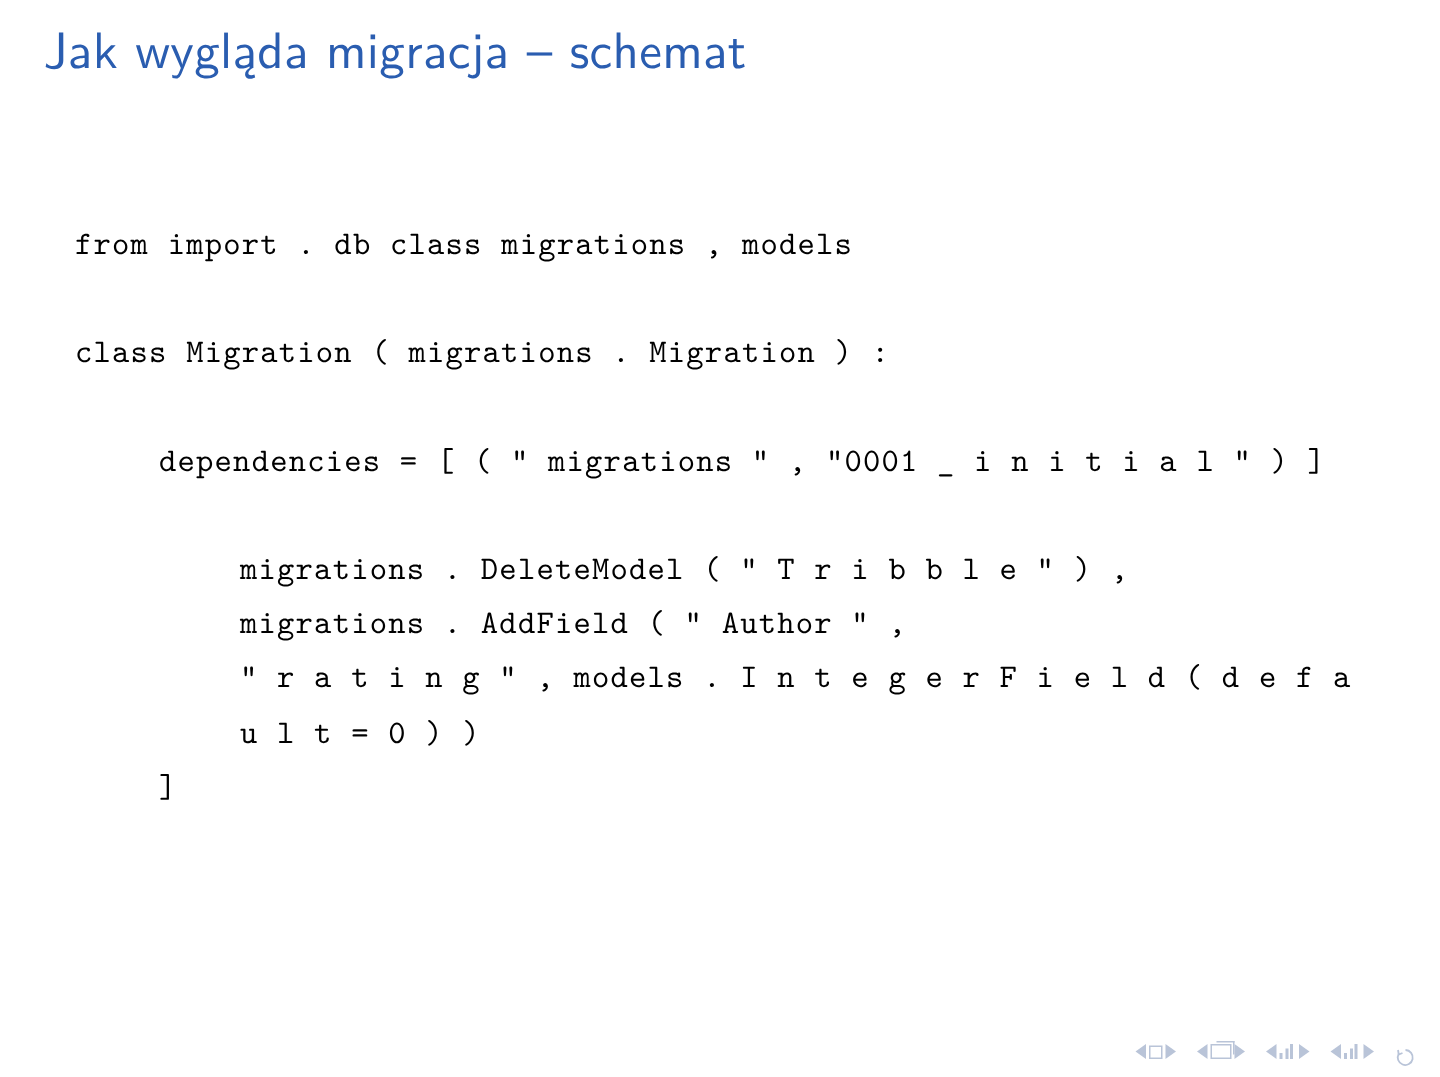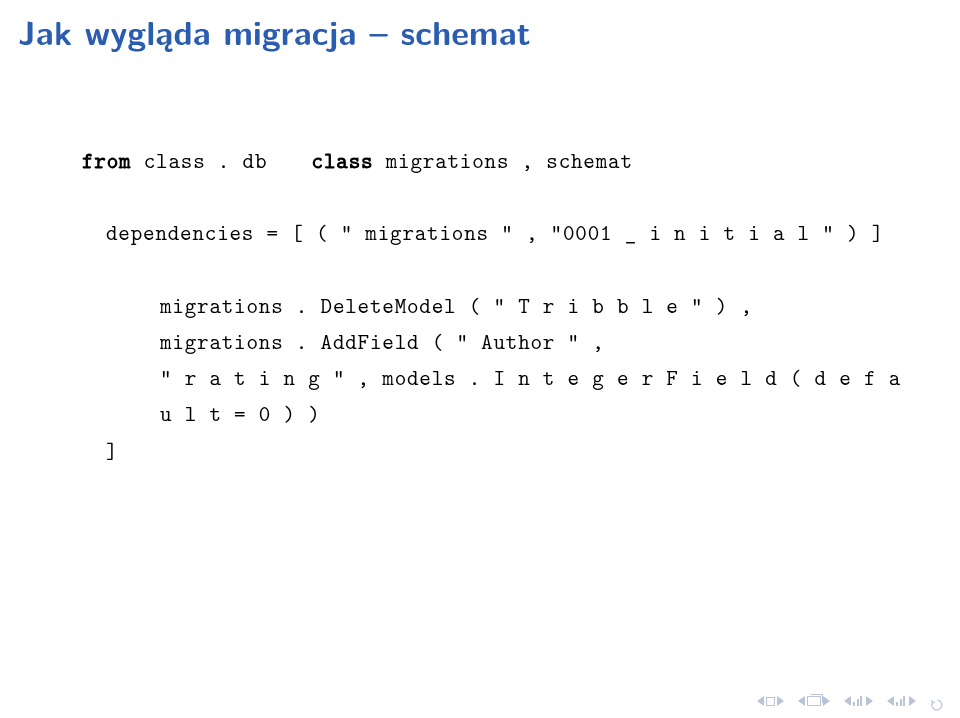--- a/index.html
+++ b/index.html
@@ -11,35 +11,34 @@
       width: 960px;
       height: 718px;
       background: #ffffff;
       font-family: "Latin Modern Sans", "Computer Modern Sans", Helvetica, Arial, sans-serif;
       position: relative;
       overflow: hidden;
     }
     .title {
       color: #2a5db0;
       font-size: 34px;
-      font-weight: 700;
-      padding: 6px 14px 0 18px;
+      font-weight: 400;
+      padding: 6px 14px 0 29px;
       letter-spacing: 0.2px;
     }
     .content {
       padding: 88px 50px 0 50px;
       font-family: "Latin Modern Mono", "Courier New", monospace;
       font-size: 22px;
       color: #000;
       line-height: 1.65;
       letter-spacing: 0.8px;
     }
     .kw {
-      font-weight: bold;
-      margin-left: 32px;
+      font-weight: normal;
     }
     .block {
       margin-bottom: 36px;
     }
     .indent1 {
       padding-left: 56px;
     }
     .indent2 {
       padding-left: 110px;
     }
@@ -114,23 +113,26 @@
       height: 14px;
     }
   </style>
 </head>
 <body>
 
 <div class="title">Jak wygląda migracja – schemat</div>
 
 <div class="content">
   <div class="block">
-    <span class="kw">from</span><span> class . db </span><span class="kw">class</span><span> migrations , schemat</span>
+    <span class="kw">from</span><span> import . db </span><span class="kw">class</span><span> migrations , models</span>
   </div>
 
+  <div class="block">
+    <span class="kw">class</span><span> Migration ( migrations . Migration ) :</span>
+  </div>
 
   <div class="block indent1">dependencies = [ ( " migrations " , "0001 _ i n i t i a l " ) ]</div>
 
   <div class="indent2">migrations . DeleteModel ( " T r i b b l e " ) ,</div>
   <div class="indent2">migrations . AddField ( " Author " ,</div>
   <div class="indent2">" r a t i n g " , models . I n t e g e r F i e l d ( d e f a u l t = 0 ) )</div>
   <div class="indent1">]</div>
 </div>
 
 <div class="footer-nav">

